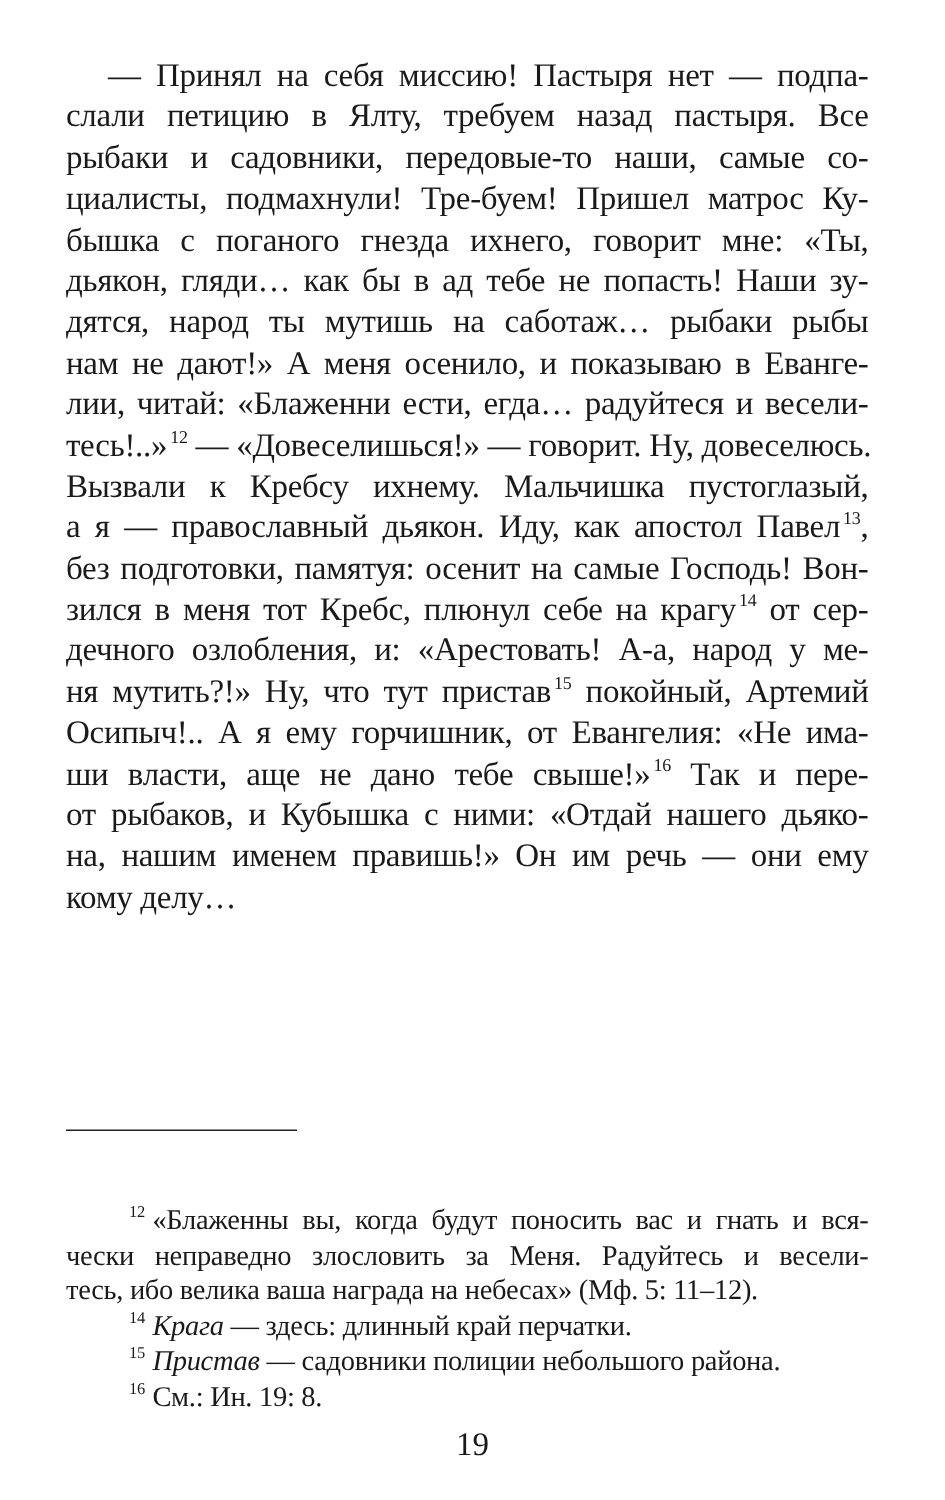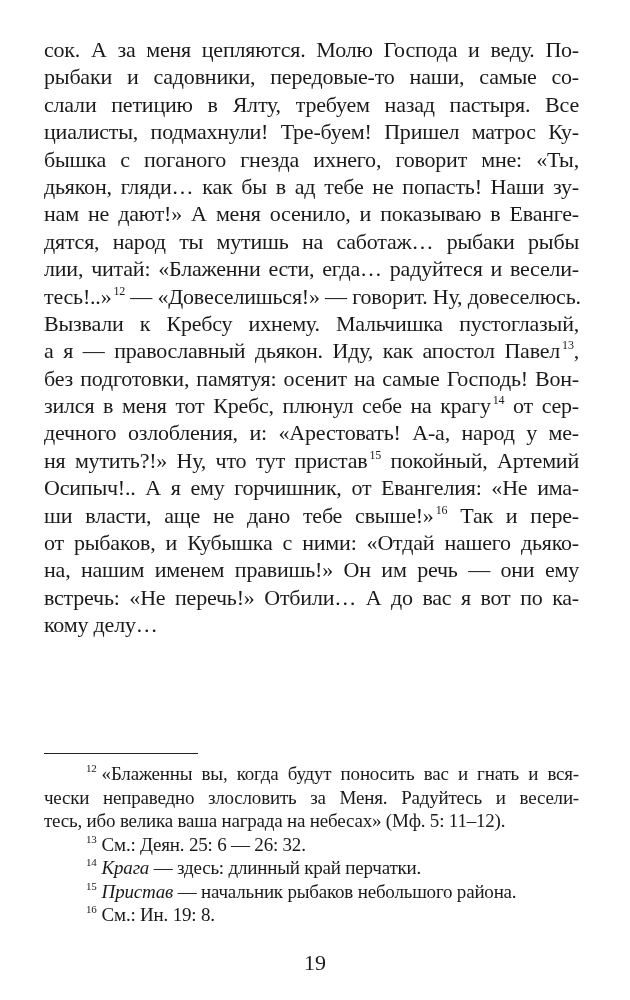--- a/index.html
+++ b/index.html
@@ -45,21 +45,21 @@
       position: absolute;
       left: 44px;
       top: 753px;
       width: 154px;
       height: 0;
       border-top: 1.5px solid #222;
     }
     .footnotes {
       position: absolute;
       left: 44px;
-      top: 762px;
+      top: 802px;
       width: 535px;
       font-size: 19px;
       line-height: 23.5px;
       letter-spacing: -0.2px;
     }
     .fline {
       display: block;
       white-space: nowrap;
       height: 23.5px;
     }
@@ -82,50 +82,48 @@
       top: 950px;
       text-align: center;
       font-size: 22px;
     }
   </style>
 </head>
 <body>
 
 <div class="page">
   <div class="main-text">
-    <span class="line">сок. А за меня цепляются. Молю Господа и веду. По-</span>
+    <span class="line first">— Принял на себя миссию! Пастыря нет — подпа-</span>
+    <span class="line">слали петицию в Ялту, требуем назад пастыря. Все</span>
     <span class="line">рыбаки и садовники, передовые-то наши, самые со-</span>
-    <span class="line">слали петицию в Ялту, требуем назад пастыря. Все</span>
     <span class="line">циалисты, подмахнули! Тре-буем! Пришел матрос Ку-</span>
     <span class="line">бышка с поганого гнезда ихнего, говорит мне: «Ты,</span>
     <span class="line">дьякон, гляди… как бы в ад тебе не попасть! Наши зу-</span>
+    <span class="line">дятся, народ ты мутишь на саботаж… рыбаки рыбы</span>
     <span class="line">нам не дают!» А меня осенило, и показываю в Еванге-</span>
-    <span class="line">дятся, народ ты мутишь на саботаж… рыбаки рыбы</span>
     <span class="line">лии, читай: «Блаженни ести, егда… радуйтеся и весели-</span>
     <span class="line"><span>тесь!..»</span><sup class="fn-ref">12</sup><span> — «Довеселишься!» — говорит. Ну, довеселюсь.</span></span>
     <span class="line">Вызвали к Кребсу ихнему. Мальчишка пустоглазый,</span>
     <span class="line"><span>а я — православный дьякон. Иду, как апостол Павел</span><sup class="fn-ref">13</sup><span>,</span></span>
     <span class="line">без подготовки, памятуя: осенит на самые Господь! Вон-</span>
     <span class="line"><span>зился в меня тот Кребс, плюнул себе на крагу</span><sup class="fn-ref">14</sup><span> от сер-</span></span>
     <span class="line">дечного озлобления, и: «Арестовать! А-а, народ у ме-</span>
     <span class="line"><span>ня мутить?!» Ну, что тут пристав</span><sup class="fn-ref">15</sup><span> покойный, Артемий</span></span>
     <span class="line">Осипыч!.. А я ему горчишник, от Евангелия: «Не има-</span>
     <span class="line"><span>ши власти, аще не дано тебе свыше!»</span><sup class="fn-ref">16</sup><span> Так и пере-</span></span>
     <span class="line">от рыбаков, и Кубышка с ними: «Отдай нашего дьяко-</span>
     <span class="line">на, нашим именем правишь!» Он им речь — они ему</span>
-    <span class="line">встречь: «Не перечь!» Отбили… А до вас я вот по ка-</span>
     <span class="line last">кому делу…</span>
   </div>
 </div>
 
 <div class="rule"></div>
 
 <div class="footnotes">
   <span class="fline just indent"><sup class="fn-num">12</sup><span>«Блаженны вы, когда будут поносить вас и гнать и вся-</span></span>
   <span class="fline just">чески неправедно злословить за Меня. Радуйтесь и весели-</span>
   <span class="fline">тесь, ибо велика ваша награда на небесах» (Мф. 5: 11–12).</span>
-  <span class="fline indent"><sup class="fn-num">13</sup><span>См.: Деян. 25: 6 — 26: 32.</span></span>
   <span class="fline indent"><sup class="fn-num">14</sup><span class="ital">Крага</span><span> — здесь: длинный край перчатки.</span></span>
-  <span class="fline indent"><sup class="fn-num">15</sup><span class="ital">Пристав</span><span> — начальник рыбаков небольшого района.</span></span>
+  <span class="fline indent"><sup class="fn-num">15</sup><span class="ital">Пристав</span><span> — садовники полиции небольшого района.</span></span>
   <span class="fline indent"><sup class="fn-num">16</sup><span>См.: Ин. 19: 8.</span></span>
 </div>
 
 <div class="page-number">19</div>
 
 </body></html>

